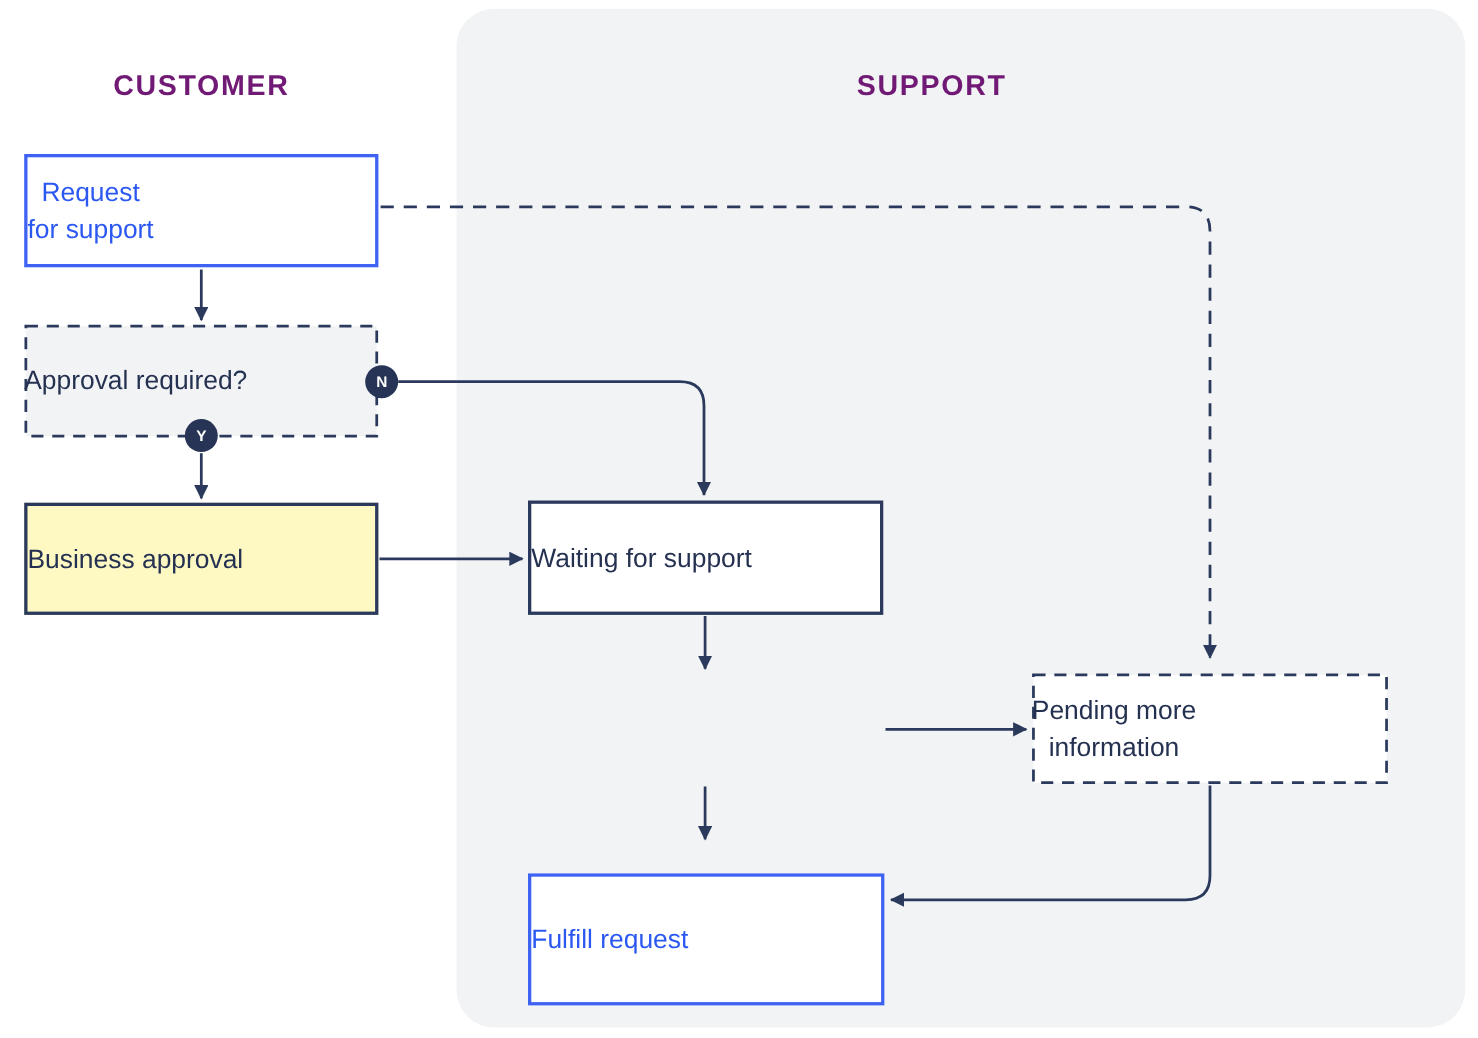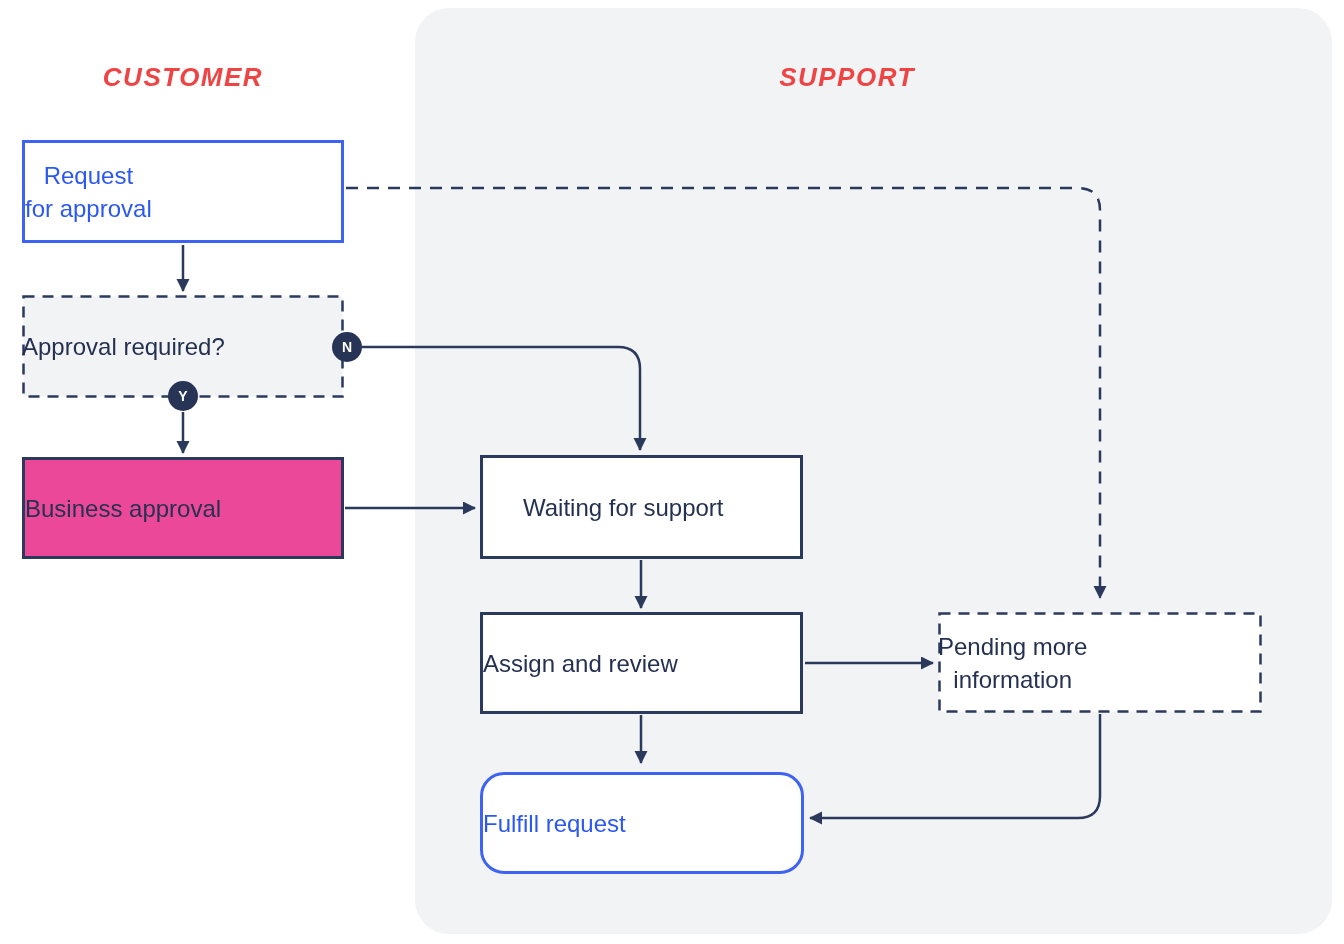--- a/index.html
+++ b/index.html
@@ -25,50 +25,49 @@
     border-radius: 34px;
   }
   .lane-title {
     position: absolute;
     top: 62px;
     width: 300px;
     text-align: center;
     font-size: 26px;
     font-weight: 700;
     letter-spacing: 1.5px;
-    color: #ef4444;
-    font-style: italic;
+    color: #701a75;
   }
   .lane-title.customer { left: 33px; }
   .lane-title.support  { left: 697px; }
 
   .node {
     position: absolute;
     box-sizing: border-box;
     display: flex;
     align-items: center;
     justify-content: flex-start;
     text-align: center;
     font-size: 24px;
     font-weight: 400;
     line-height: 33px;
     color: #253150;
     background: #ffffff;
   }
   .node.border-navy { border: 3px solid #2B3A5C; }
   .node.border-blue { border: 3px solid #3E63F2; color: #2C58F2; }
-  .node.fill-gray   { background: #ec4899; }
+  .node.fill-gray   { background: #fef9c3; }
   .node.no-border   { border: none; background: transparent; }
 
   .n-request  { left: 22px;  top: 140px; width: 322px; height: 103px; }
   .n-approval { left: 22px;  top: 295px; width: 322px; height: 103px; }
   .n-business { left: 22px;  top: 457px; width: 322px; height: 102px; }
-  .n-waiting  { left: 480px; top: 455px; width: 323px; height: 104px; padding-left: 40px; }
+  .n-waiting  { left: 480px; top: 455px; width: 323px; height: 104px; }
   .n-assign   { left: 480px; top: 612px; width: 323px; height: 102px; }
-  .n-fulfill  { left: 480px; top: 772px; width: 324px; height: 102px; border-radius: 24px; }
+  .n-fulfill  { left: 480px; top: 794px; width: 324px; height: 120px; }
   .n-pending  { left: 938px; top: 612px; width: 324px; height: 101px; }
 
   svg.wires {
     position: absolute;
     left: 0; top: 0;
     width: 1344px;
     height: 944px;
     pointer-events: none;
   }
   .wire {
@@ -106,35 +105,32 @@
 <div class="canvas">
 
   <div class="lane"></div>
 
   <div class="lane-title customer">CUSTOMER</div>
   <div class="lane-title support">SUPPORT</div>
 
   <div class="node border-blue n-request">
     <div>
       <span>Request</span><br>
-      <span>for approval</span>
+      <span>for support</span>
     </div>
   </div>
 
   <div class="node border-navy fill-gray n-business">
     <span>Business approval</span>
   </div>
 
   <div class="node border-navy n-waiting">
     <span>Waiting for support</span>
   </div>
 
-  <div class="node border-navy n-assign">
-    <span>Assign and review</span>
-  </div>
 
   <div class="node border-blue n-fulfill">
     <span>Fulfill request</span>
   </div>
 
   <svg class="wires" viewBox="0 0 1344 944">
     <defs>
       <marker id="arrow" markerUnits="userSpaceOnUse" markerWidth="16" markerHeight="16" refX="12" refY="6.5" orient="auto">
         <path d="M0,0 L13,6.5 L0,13 Z" fill="#2B3A5C"></path>
       </marker>

